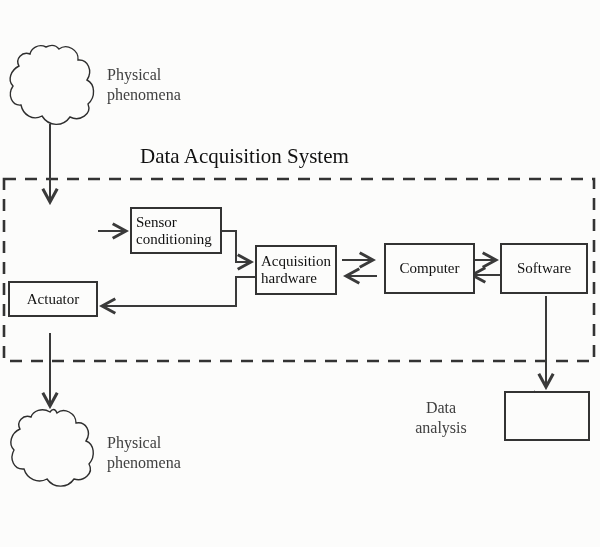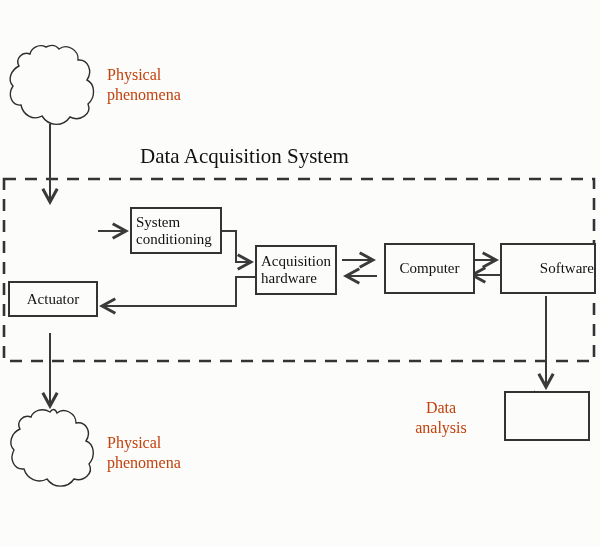--- a/index.html
+++ b/index.html
@@ -36,38 +36,38 @@
   }
   .box.two-line {
     justify-content: flex-start;
     text-align: left;
     padding-left: 4px;
   }
   .float-label {
     position: absolute;
     font-size: 16px;
     line-height: 1.22;
-    color: #c2410c;
+    color: #404040;
   }
   .diagram-title {
     position: absolute;
     left: 140px;
     top: 144px;
     width: 304px;
     text-align: left;
     font-size: 21px;
     color: #111111;
     white-space: nowrap;
   }
   
   #box-sensor      { left: 8px;   top: 206px; width: 90px; height: 52px; }
   #box-signal      { left: 130px; top: 207px; width: 92px; height: 47px; }
   #box-acq         { left: 255px; top: 245px; width: 82px; height: 50px; }
   #box-computer    { left: 384px; top: 243px; width: 91px; height: 51px; }
-  #box-software    { left: 500px; top: 243px; width: 96px; height: 51px; justify-content: flex-end; }
+  #box-software    { left: 500px; top: 243px; width: 88px; height: 51px; }
   #box-actuator    { left: 8px;   top: 281px; width: 90px; height: 36px; }
   #box-chart {
     position: absolute;
     box-sizing: border-box;
     left: 504px; top: 391px; width: 86px; height: 50px;
     border: 2px solid #333333;
     background: #fcfcfb;
   }
   #label-physical-top    { left: 107px; top: 65px;  width: 88px; }
   #label-physical-bottom { left: 107px; top: 433px; width: 88px; }
@@ -110,21 +110,21 @@
 
     <path d="M509,423 C511,428 515,430 518,426 C523,420 528,404 532,394 L534,392
              C535,400 538,410 542,417 C546,424 551,428 556,428
              C558,426 560,426 562,430 C564,433 568,434 572,434 L584,434" fill="none" stroke="#2e2e2e" stroke-width="1.6"></path>
   </svg>
 
   <div class="diagram-title">Data Acquisition System</div>
 
 
   <div class="box two-line" id="box-signal">
-    <span>System conditioning</span>
+    <span>Sensor conditioning</span>
   </div>
 
   <div class="box two-line" id="box-acq">
     <span>Acquisition hardware</span>
   </div>
 
   <div class="box" id="box-computer">
     <span>Computer</span>
   </div>
 

